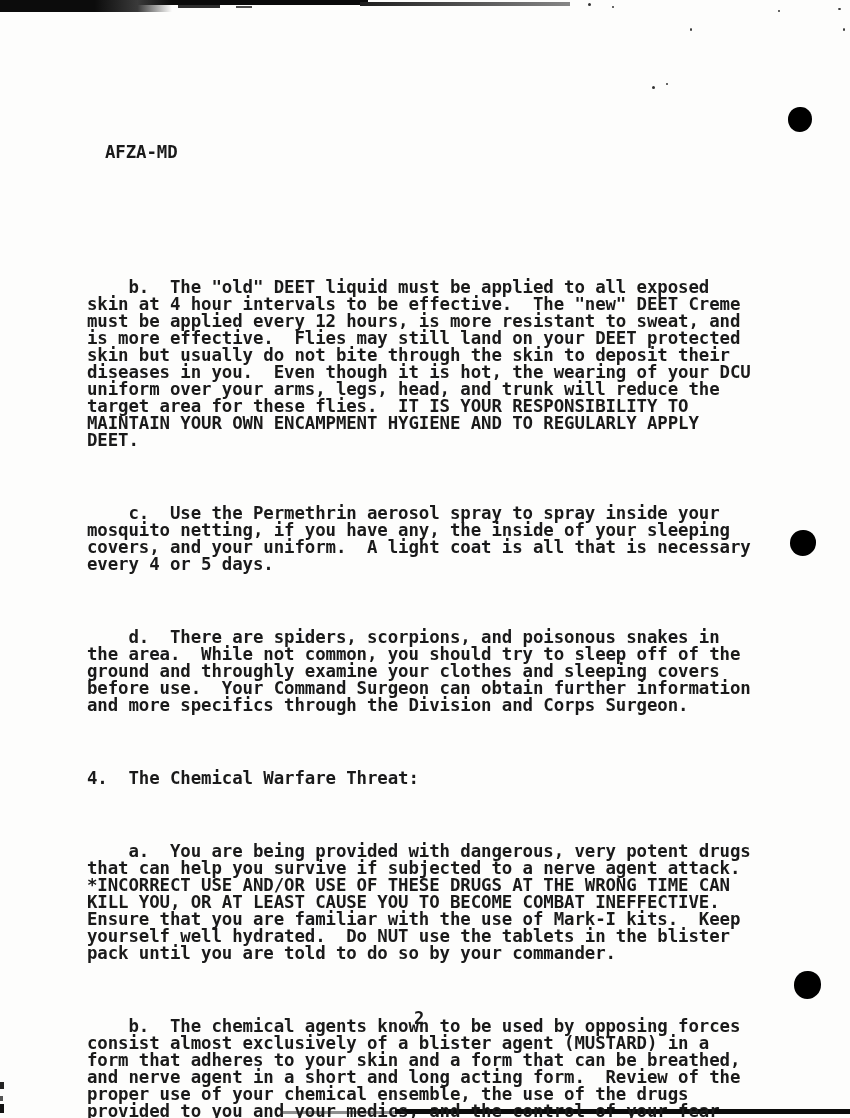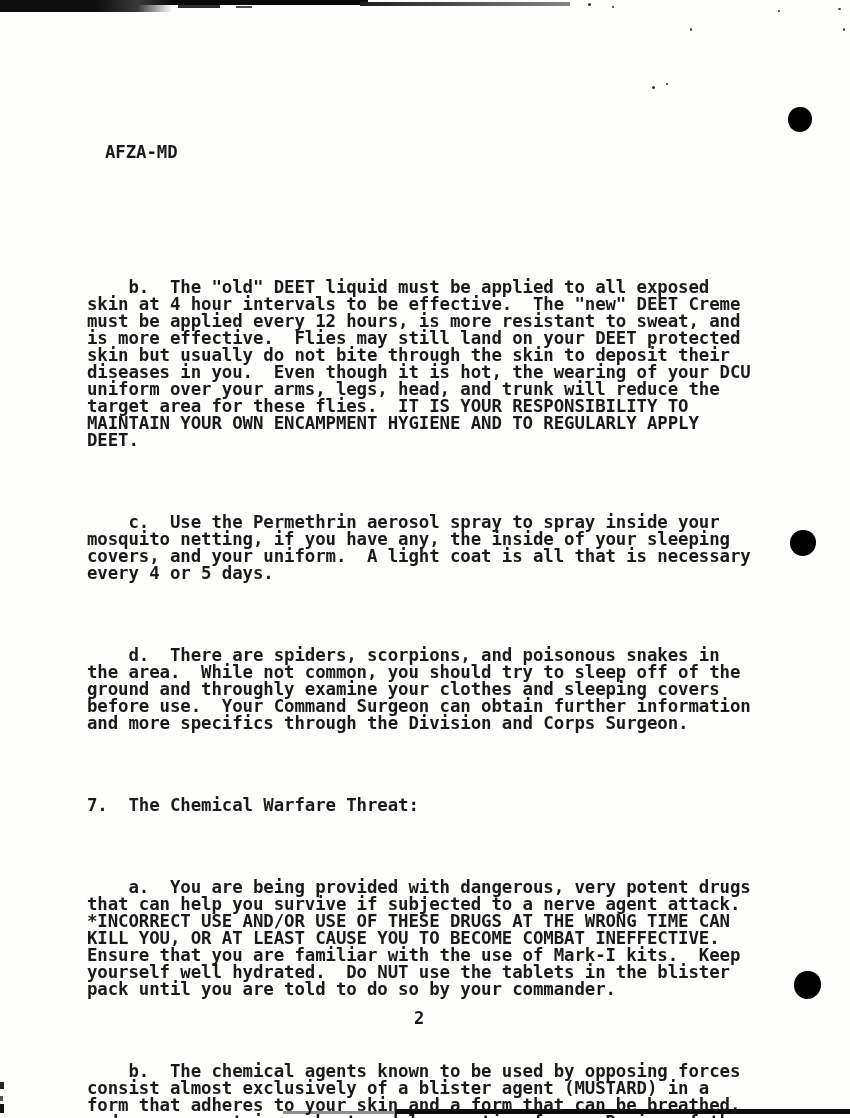--- a/index.html
+++ b/index.html
@@ -13,21 +13,21 @@
   .page { position:absolute; inset:0; }
 
   
   .text-col {
     position:absolute; left:87px; top:76px; width:710px;
     font-family:"DejaVu Sans Mono", monospace;
     font-size:17.4px; line-height:17px; font-weight:bold;
     color:#1a1a1a; white-space:pre; letter-spacing:-0.1px;
   }
   .memo-header { margin-left:18px; }
-  .para { margin-top:31px; }
+  .para { margin-top:22px; }
   .para.first { margin-top:33px; }
 
   .page-number {
     position:absolute; left:414px; top:1010px;
     font-family:"DejaVu Sans Mono", monospace;
     font-size:17px; line-height:17px; font-weight:bold; color:#1a1a1a;
   }
 
   
   .art { position:absolute; }
@@ -100,21 +100,21 @@
 DEET.</div>
     <div class="para">    c.  Use the Permethrin aerosol spray to spray inside your
 mosquito netting, if you have any, the inside of your sleeping
 covers, and your uniform.  A light coat is all that is necessary
 every 4 or 5 days.</div>
     <div class="para">    d.  There are spiders, scorpions, and poisonous snakes in
 the area.  While not common, you should try to sleep off of the
 ground and throughly examine your clothes and sleeping covers
 before use.  Your Command Surgeon can obtain further information
 and more specifics through the Division and Corps Surgeon.</div>
-    <div class="para">7.  The Chemical Warfare Threat:</div>
+    <div class="para">4.  The Chemical Warfare Threat:</div>
     <div class="para">    a.  You are being provided with dangerous, very potent drugs
 that can help you survive if subjected to a nerve agent attack.
 *INCORRECT USE AND/OR USE OF THESE DRUGS AT THE WRONG TIME CAN
 KILL YOU, OR AT LEAST CAUSE YOU TO BECOME COMBAT INEFFECTIVE.
 Ensure that you are familiar with the use of Mark-I kits.  Keep
 yourself well hydrated.  Do NUT use the tablets in the blister
 pack until you are told to do so by your commander.</div>
     <div class="para">    b.  The chemical agents known to be used by opposing forces
 consist almost exclusively of a blister agent (MUSTARD) in a
 form that adheres to your skin and a form that can be breathed,

